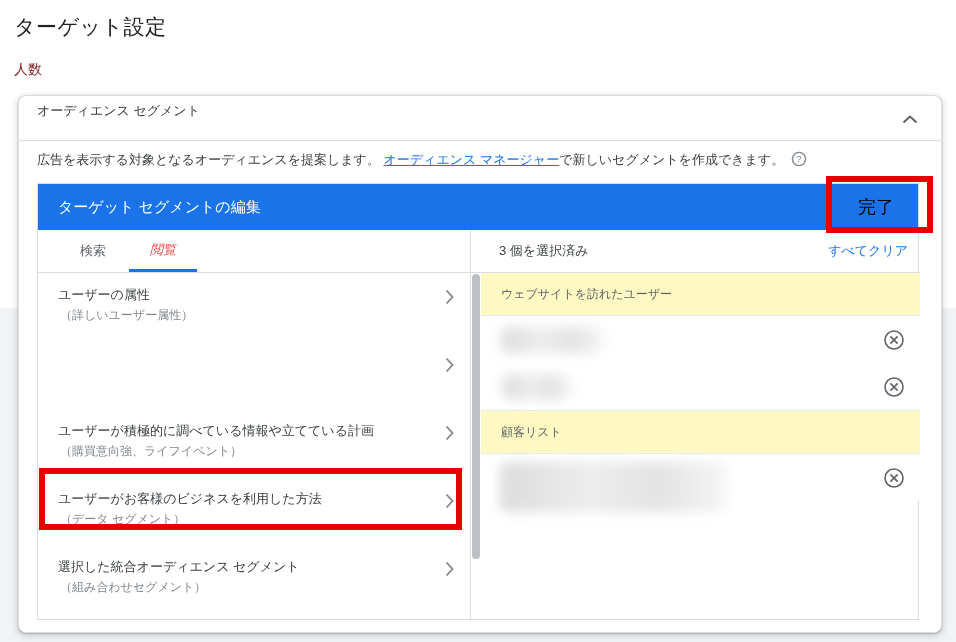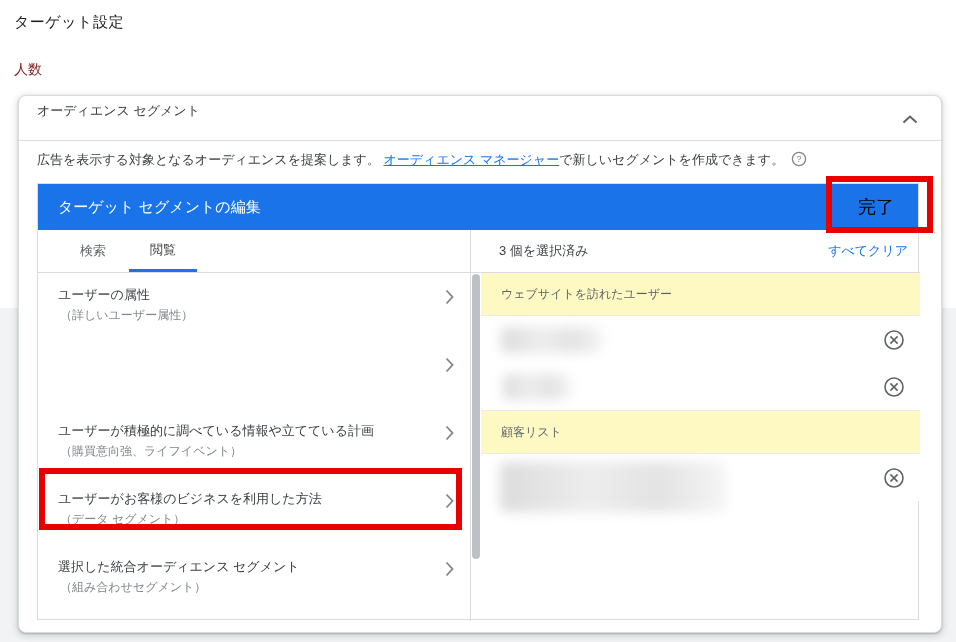--- a/index.html
+++ b/index.html
@@ -2,21 +2,21 @@
 <html><head>
 <meta charset="utf-8">
 <style>
   * { margin:0; padding:0; box-sizing:border-box; }
   html,body { width:956px; height:642px; }
   body { font-family:"Liberation Sans","DejaVu Sans",sans-serif; background:#ffffff; }
   #screen { position:relative; width:956px; height:642px; background:#ffffff; overflow:hidden; }
 
   .bg-gray { position:absolute; left:0; top:308px; width:956px; height:334px; background:#f1f3f4; }
 
-  .page-title { position:absolute; left:14px; top:13px; font-size:15px; color:#202124; letter-spacing:.5px; }
+  .page-title { position:absolute; left:14px; top:13px; font-size:21px; color:#202124; letter-spacing:.5px; }
   .page-subtitle { position:absolute; left:14px; top:61px; font-size:14px; color:#7f1d1d; }
 
   .card { position:absolute; left:18px; top:95px; width:924px; height:538px; background:#fff;
           border:1px solid #dadce0; border-radius:8px;
           box-shadow:0 1px 2px rgba(60,64,67,.3), 0 2px 6px 2px rgba(60,64,67,.15); }
 
   .card-header { position:absolute; left:18px; top:6px; width:200px; font-size:13px; line-height:17px; color:#3c4043; }
   .collapse-btn { position:absolute; left:876px; top:8px; width:30px; height:30px; display:flex; align-items:center; justify-content:center; cursor:pointer; }
   .card-header-border { position:absolute; left:0; top:44px; width:100%; border-bottom:1px solid #dadce0; }
 
@@ -26,21 +26,21 @@
 
   .editor { position:absolute; left:18px; top:87px; width:882px; height:437px; border:1px solid #dadce0; background:#fff; }
 
   .blue-bar { position:absolute; left:0; top:0; width:100%; height:46px; background:#1a73e8; display:flex; align-items:center; }
   .blue-title { margin-left:20px; color:#ffffff; font-size:15px; }
   .done-btn { position:absolute; right:12px; top:0; height:46px; display:flex; align-items:center; color:#000000; font-size:18px; padding:0 12px; cursor:pointer; background:none; border:none; font-family:Liberation Serif, serif; }
 
   .tabs-row { position:absolute; left:0; top:46px; width:432px; height:43px; border-bottom:1px solid #dadce0; display:flex; align-items:stretch; }
   .tab { display:flex; align-items:center; font-size:13px; cursor:pointer; }
   .tab-inactive { margin-left:36px; padding:0 6px; color:#5f6368; }
-  .tab-active { margin-left:17px; padding:0 21px; color:#404040; border-bottom:3px solid #1a73e8; }
+  .tab-active { margin-left:17px; padding:0 21px; color:#ef4444; border-bottom:3px solid #1a73e8;font-style:italic; }
 
   .left-col { position:absolute; left:0; top:89px; width:432px; height:347px; }
   .cat-row { position:absolute; left:0; width:432px; height:60px; padding:0 0 0 20px; cursor:pointer; }
   .cat-label { font-size:13px; color:#3c4043; line-height:20px; padding-top:2px; }
   .cat-sublabel { font-size:12px; color:#80868b; line-height:20px; padding-left:2px; }
   .cat-chevron { position:absolute; right:16px; top:6px; }
 
   .divider-v { position:absolute; left:432px; top:46px; width:1px; height:391px; background:#dadce0; }
   .scrollbar { position:absolute; left:434px; top:90px; width:8px; height:285px; background:#bdc1c6; border-radius:4px; cursor:pointer; }
 

